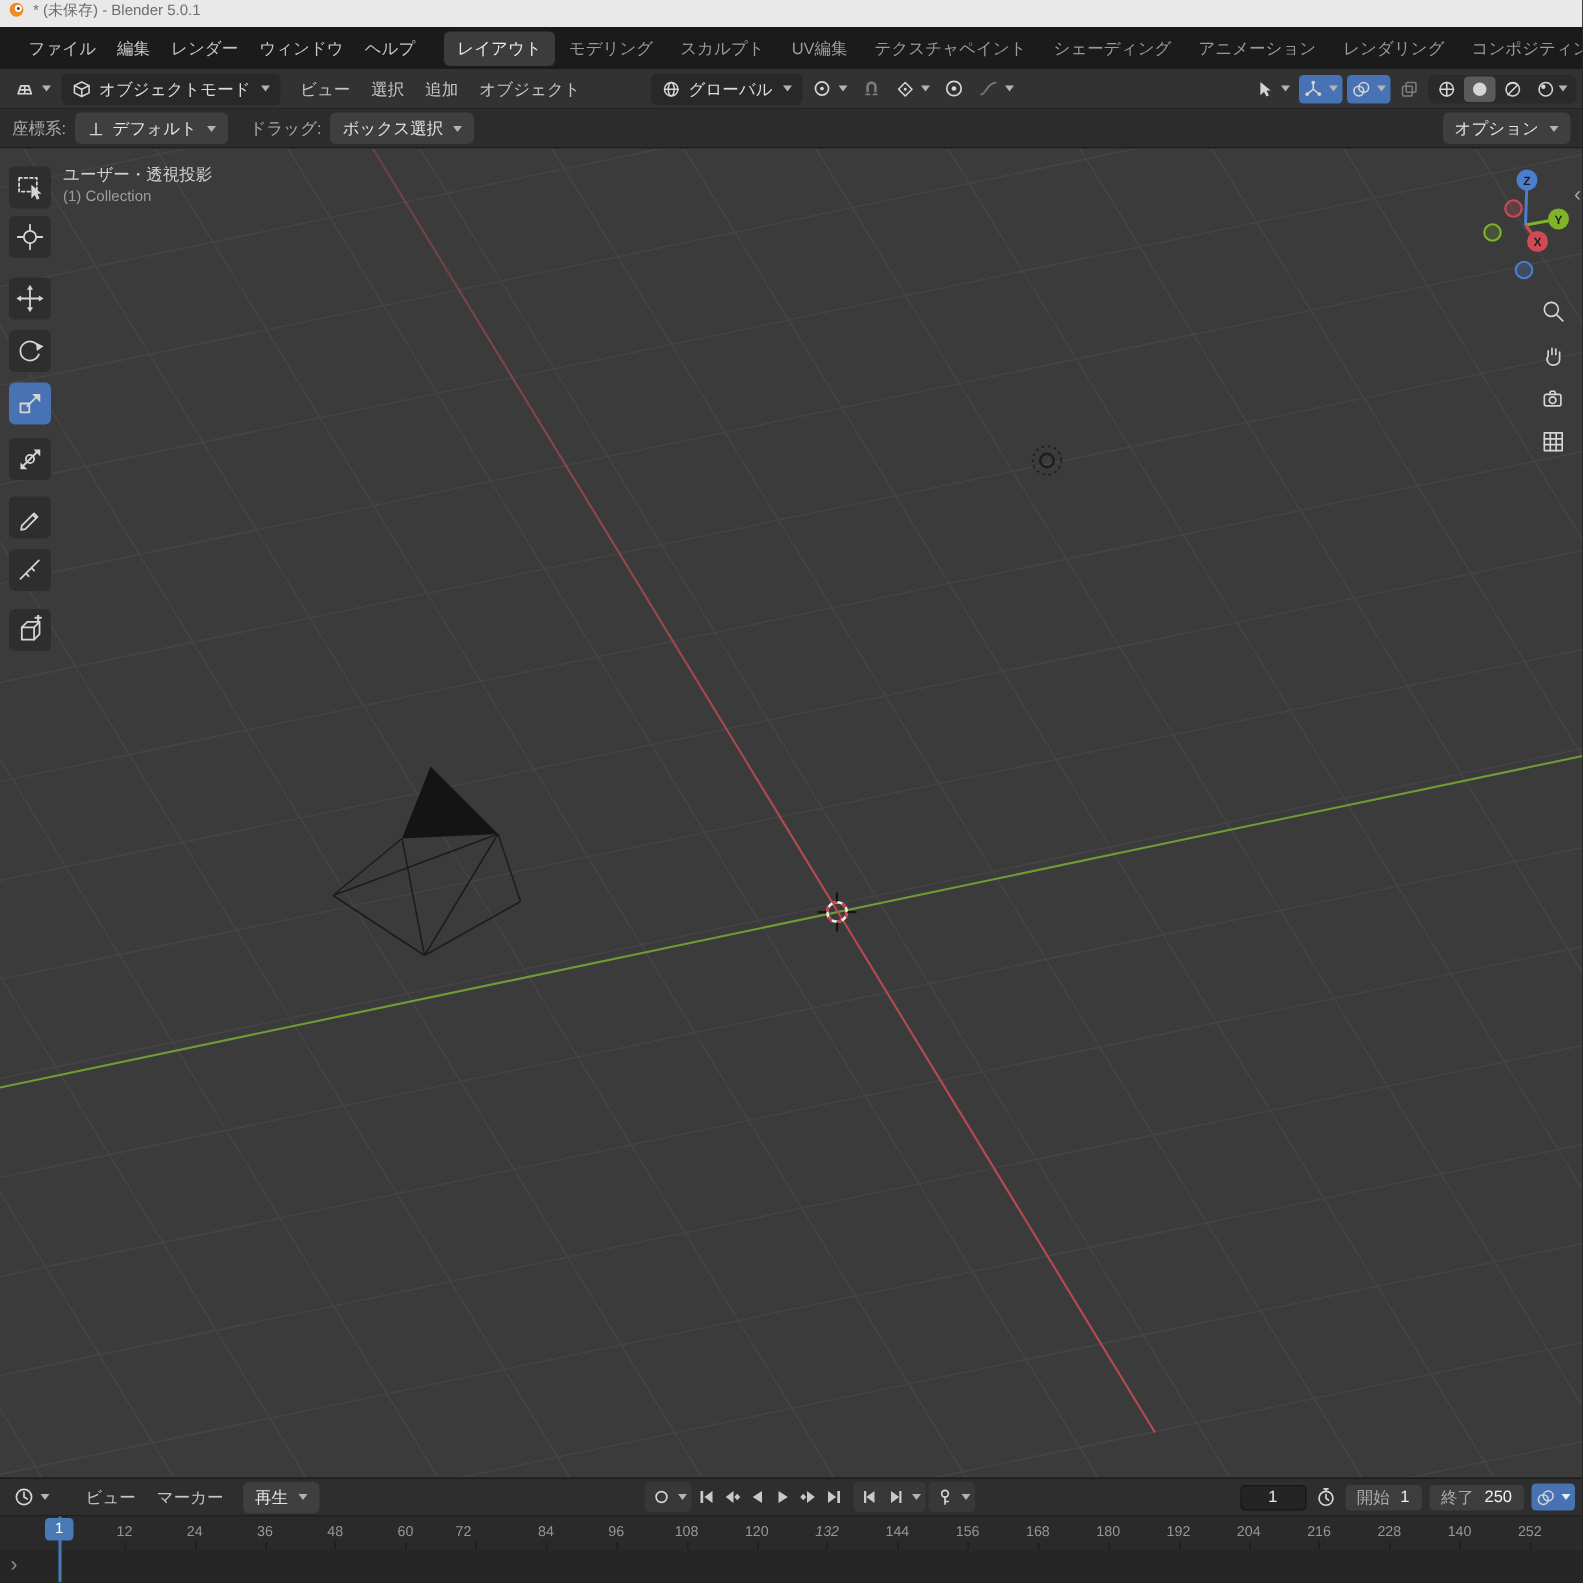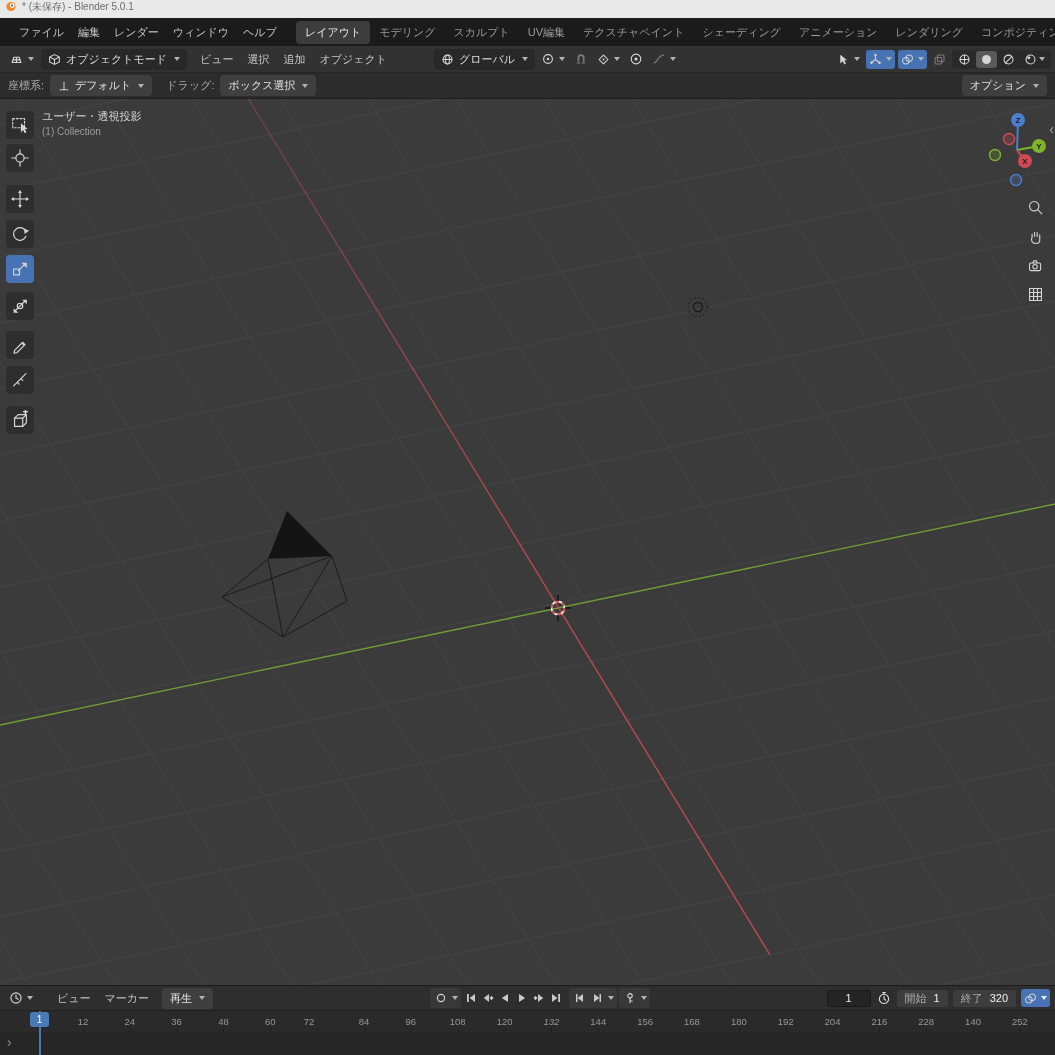--- a/index.html
+++ b/index.html
@@ -499,21 +499,21 @@
           <circle cx="8" cy="9" r="5.3"></circle>
             <path d="M8 6 V9 L10 10.5 M6.5 1.8 H9.5 M8 1.8 V3.6"></path>
         </svg>
       </span>
       <span class="nfield">
         <span class="lbl">開始</span>
         <span class="v">1</span>
       </span>
       <span class="nfield">
         <span class="lbl">終了</span>
-        <span class="v">320</span>
+        <span class="v">250</span>
       </span>
       <span class="bluebtn">
         <svg class="ic" width="13" height="13" viewBox="0 0 16 16">
           <circle cx="6" cy="9.5" r="4"></circle>
             <circle cx="10" cy="6.5" r="4"></circle>
         </svg>
         <span class="caret" style="border-top-color:#e6edf7"></span>
       </span>
     </div>
   </div>

